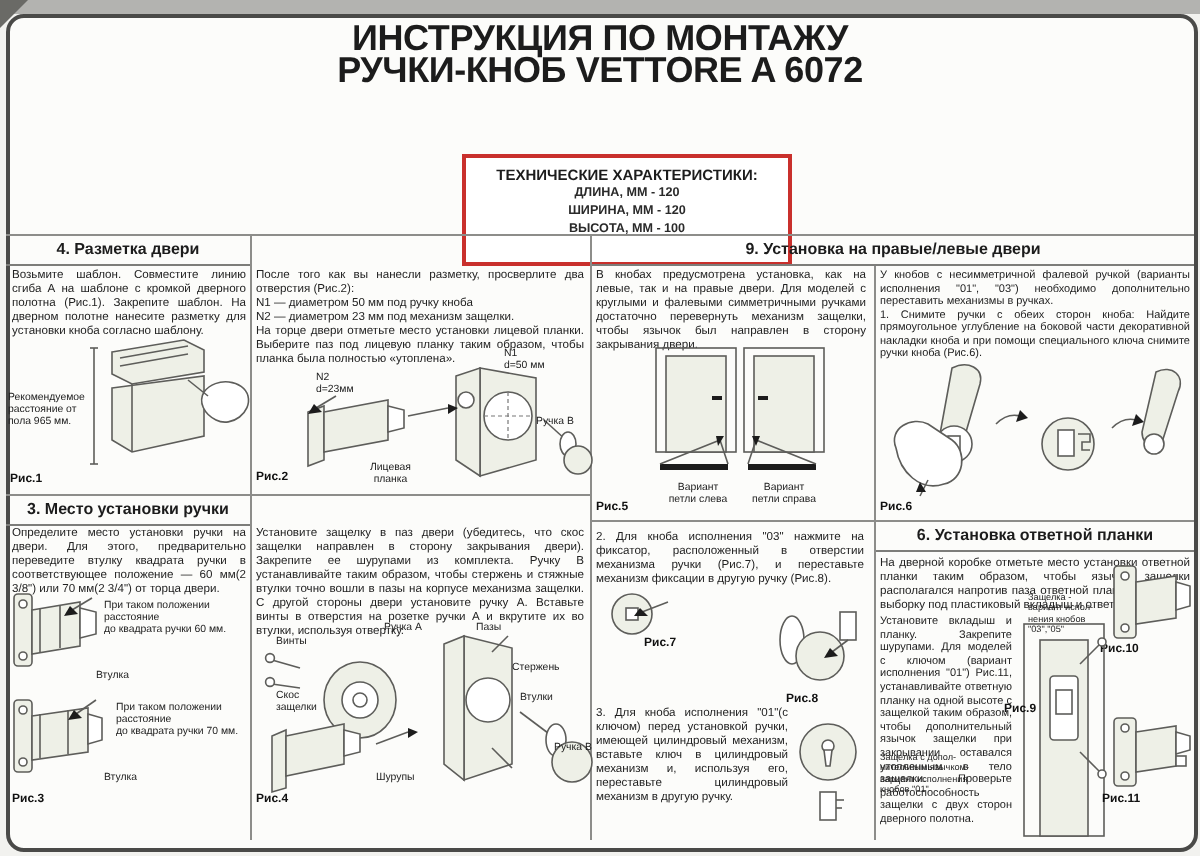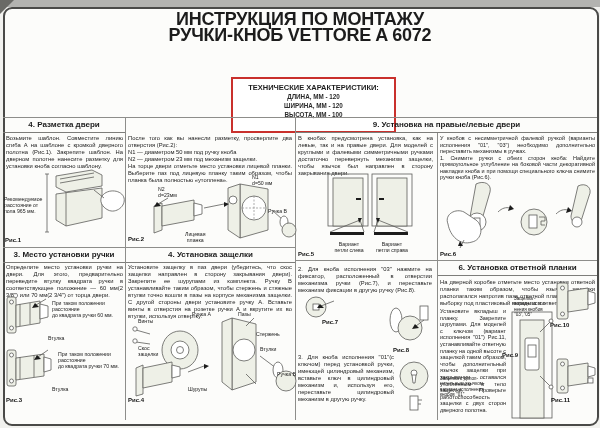--- a/index.html
+++ b/index.html
@@ -52,21 +52,20 @@
   <div class="hl" style="left:3px;top:117px;width:594px;"></div>
   <div class="vl" style="left:125px;top:117px;height:303px;"></div>
   <div class="vl" style="left:295px;top:117px;height:303px;"></div>
   <div class="vl" style="left:437px;top:133px;height:287px;"></div>
   <div class="hl" style="left:3px;top:247px;width:292px;"></div>
   <div class="hl" style="left:295px;top:260px;width:302px;"></div>
 
   <div class="sec-h" style="left:3px;top:118px;width:122px;">4. Разметка двери</div>
   <div class="sec-h" style="left:296px;top:118px;width:301px;">9. Установка на правые/левые двери</div>
   <div class="sec-h" style="left:3px;top:248px;width:122px;">3. Место установки ручки</div>
-  <div class="sec-h" style="left:126px;top:248px;width:169px;">4. Установка защелки</div>
   <div class="sec-h" style="left:438px;top:261px;width:159px;">6. Установка ответной планки</div>
 
   <div class="body" style="left:6px;top:135px;width:117px;">Возьмите шаблон. Совместите линию сгиба А на шаблоне с кромкой дверного полотна (Рис.1). Закрепите шаблон. На дверном полотне нанесите разметку для установки кноба согласно шаблону.</div>
   <svg style="left:42px;top:168px;" width="86" height="70" viewBox="0 0 86 70">
     <line class="ln" x1="5" y1="6" x2="5" y2="64"></line>
       <line class="ln" x1="3" y1="6" x2="7" y2="6"></line>
       <line class="ln" x1="3" y1="64" x2="7" y2="64"></line>
     <polygon class="fil" points="14,8 50,2 60,7 60,18 24,24 14,19"></polygon>
     <line class="ln" x1="18" y1="11" x2="52" y2="5"></line>
       <line class="ln" x1="18" y1="15" x2="52" y2="9"></line>

